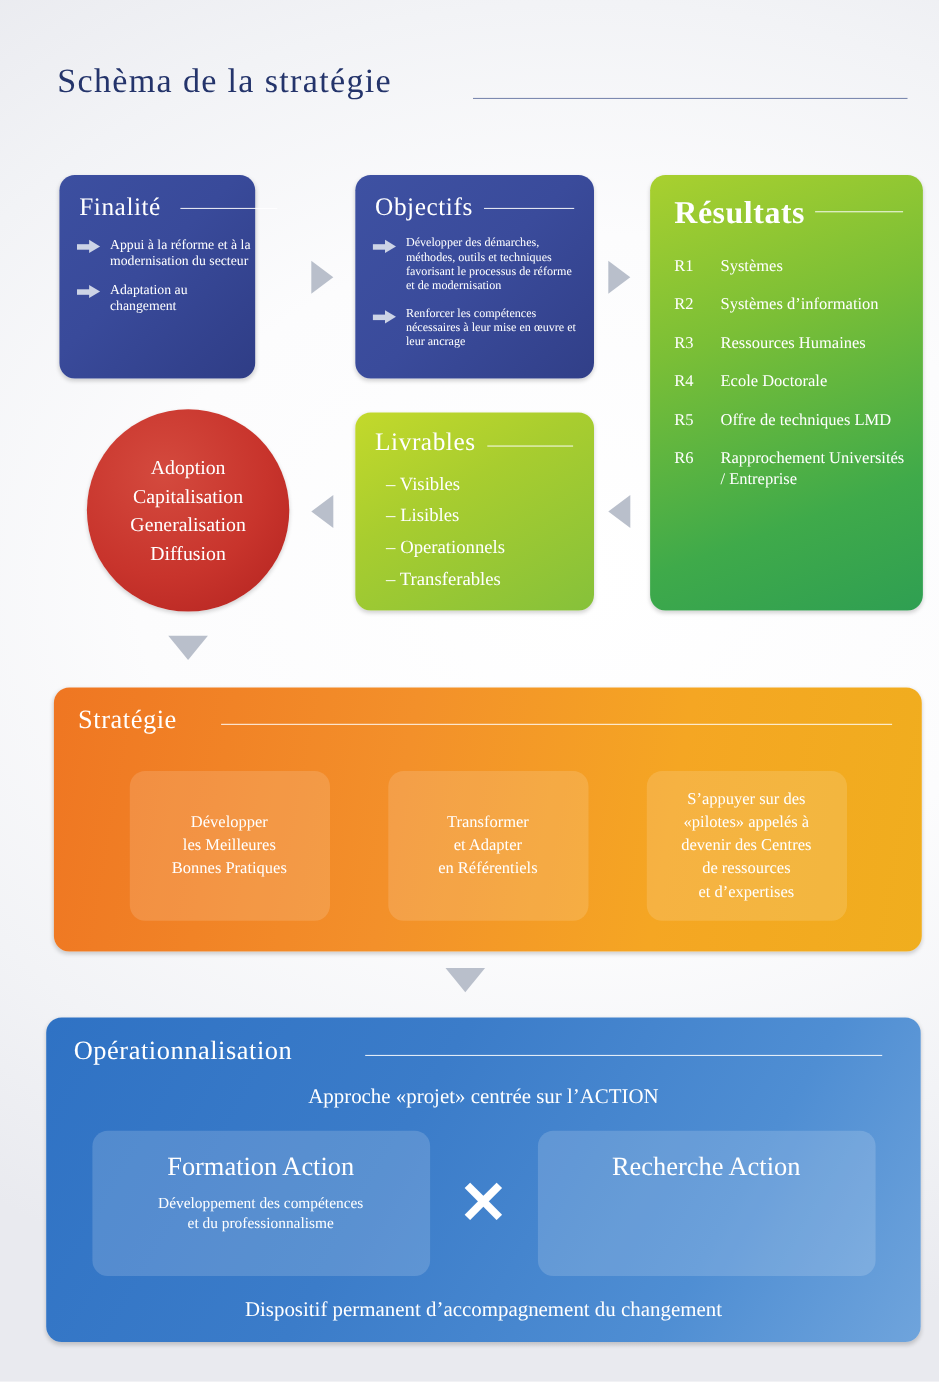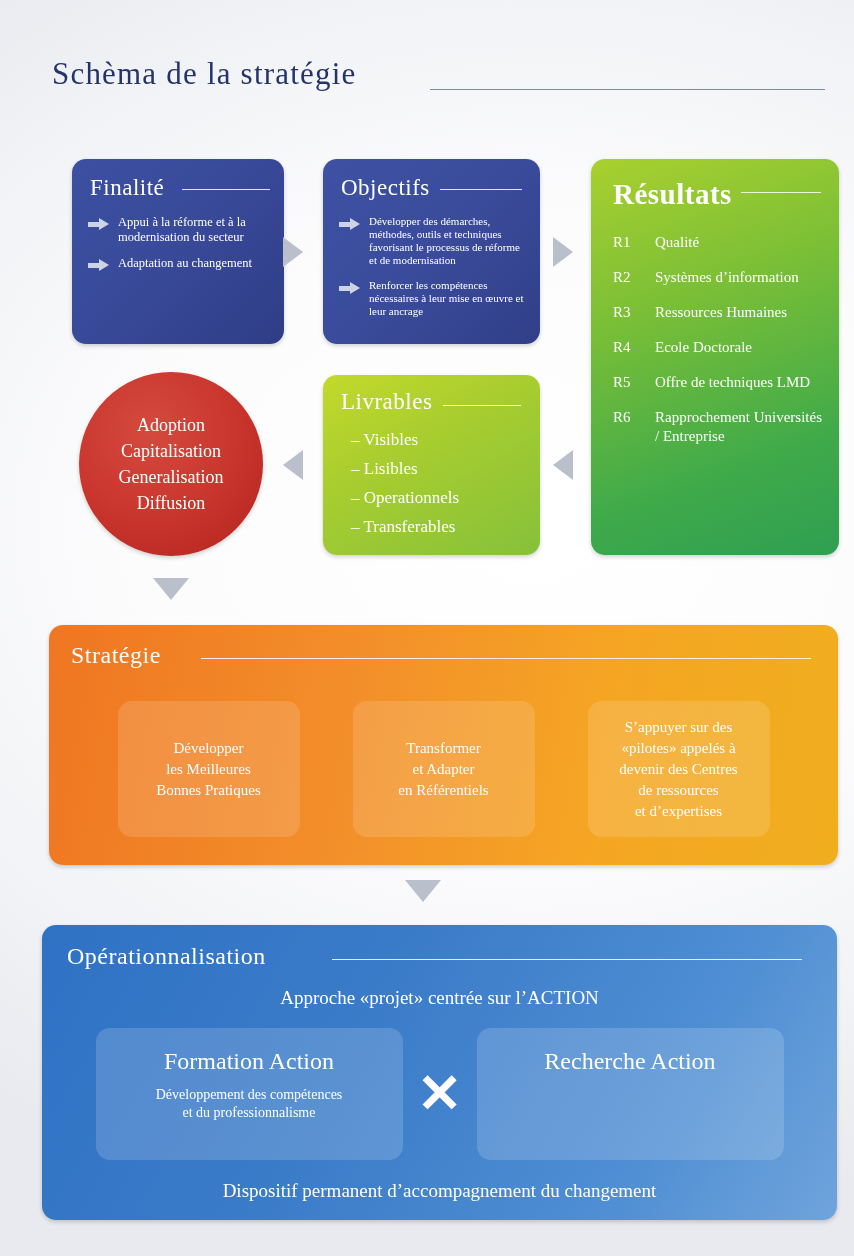--- a/index.html
+++ b/index.html
@@ -60,21 +60,21 @@
     position: relative;
     display: block;
   }
   .head-rule {
     position: absolute;
     height: 1px;
     background: rgba(255,255,255,.85);
   }
   
   #finalite {
-    left: 72px; top: 159px; width: 212px; height: 185px;
+    left: 54px; top: 159px; width: 178px; height: 185px;
     background: linear-gradient(135deg, #3c4fa0 0%, #394a9a 45%, #2f3d86 100%);
     box-shadow: 0 2px 4px rgba(0,0,0,.18);
   }
   #finalite .box-head { margin: 16px 0 0 18px; }
   #finalite .head-rule { left: 110px; top: 30px; width: 88px; }
   .bullet-list { margin: 14px 0 0 16px; }
   .bullet-row {
     display: flex;
     align-items: flex-start;
     margin-bottom: 12px;
@@ -215,21 +215,21 @@
     font-size: 19px;
     color: #ffffff;
   }
   .op-cards {
     position: absolute;
     left: 0; top: 103px;
     width: 100%;
     display: flex;
     align-items: center;
     justify-content: center;
-    gap: 4px;
+    gap: 16px;
   }
   .op-card {
     width: 307px;
     height: 132px;
     border-radius: 14px;
     background: rgba(255,255,255,.16);
     color: #ffffff;
     text-align: center;
     box-sizing: border-box;
     padding-top: 18px;
@@ -330,21 +330,21 @@
       </div>
     </div>
   </div>
 
   <div class="box" id="resultats">
     <span class="box-head">Résultats</span>
     <div class="head-rule"></div>
     <div class="res-list">
       <div class="res-row">
         <span class="res-code">R1</span>
-        <span class="res-label">Qualité</span>
+        <span class="res-label">Systèmes</span>
       </div>
       <div class="res-row">
         <span class="res-code">R2</span>
         <span class="res-label">Systèmes d’information</span>
       </div>
       <div class="res-row">
         <span class="res-code">R3</span>
         <span class="res-label">Ressources Humaines</span>
       </div>
       <div class="res-row">

